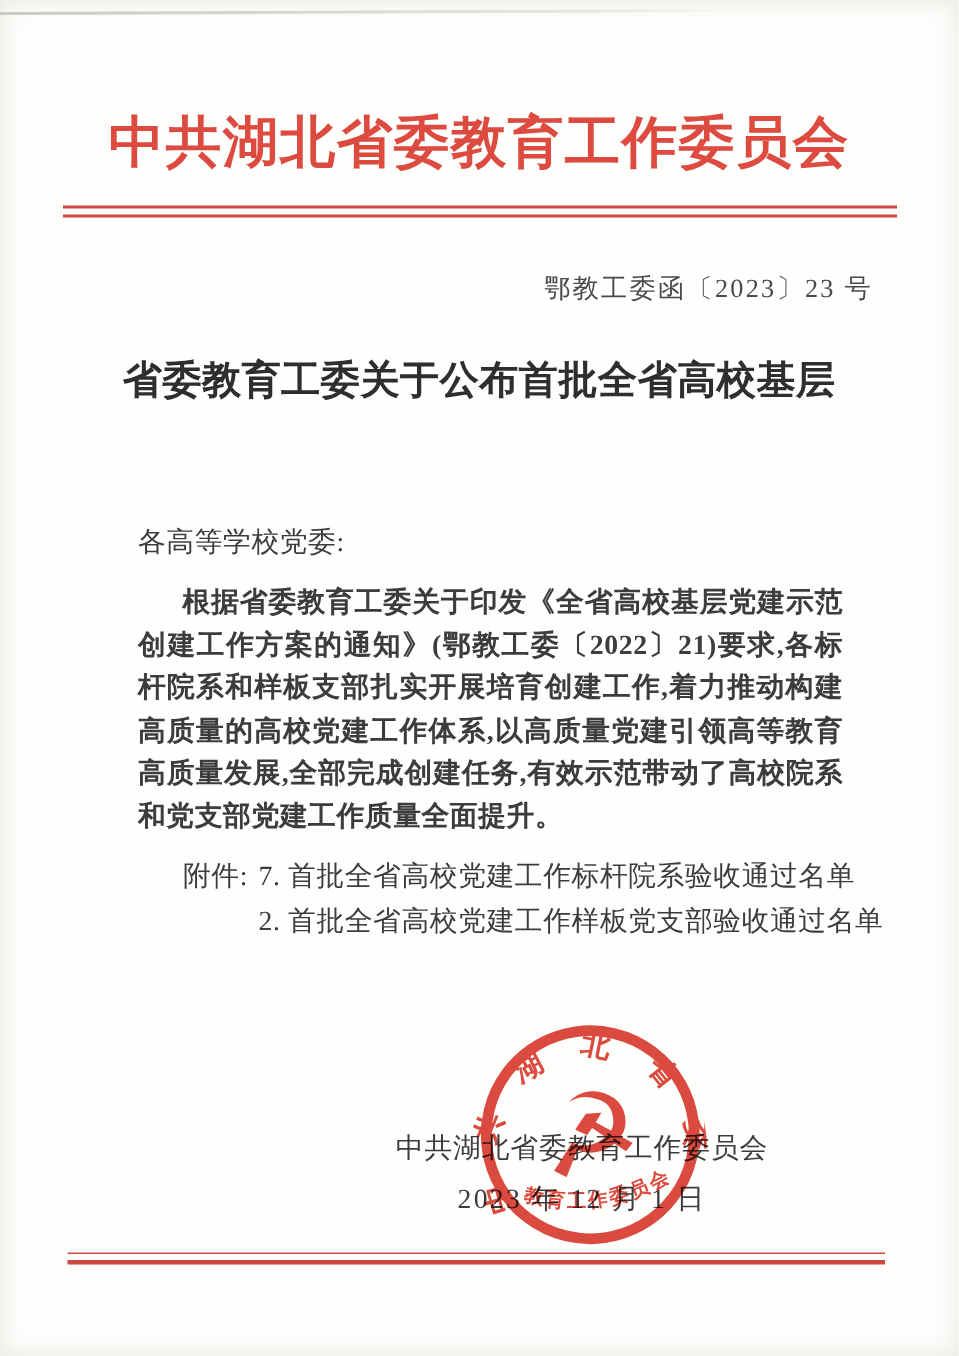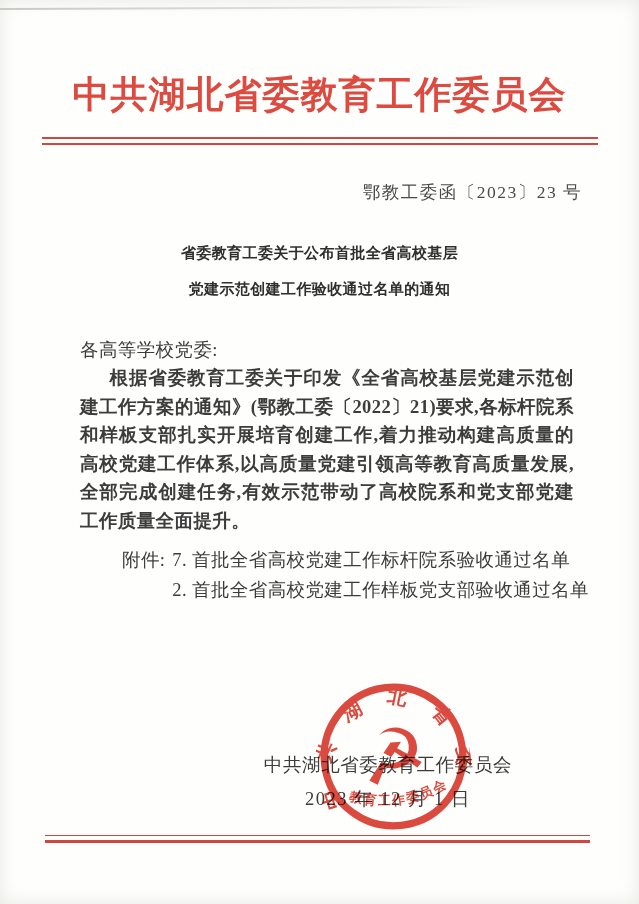--- a/index.html
+++ b/index.html
@@ -25,29 +25,29 @@
   .divider{position:absolute;height:4px;
     border-top:2px solid #d0473f;border-bottom:2.5px solid #d0473f;}
   .divider.top{top:137px;left:42px;width:556px;}
   .divider.bottom{top:835px;left:45px;width:545px;border-top-width:1.5px;border-bottom-width:3px;}
   .doc-number{
     position:absolute;top:180px;right:57px;
     font-size:17.5px;color:#4a4a48;letter-spacing:1.5px;white-space:nowrap;
   }
   .doc-title{
     position:absolute;top:236px;left:0;width:100%;text-align:center;
-    font-size:15px;font-weight:bold;color:#2e2e2e;
+    font-size:26px;font-weight:bold;color:#2e2e2e;
     line-height:35.5px;letter-spacing:.4px;
   }
   .body-block{
     position:absolute;top:336px;left:80px;width:494px;
     font-size:18.5px;line-height:28.45px;color:#3c3c3c;
     letter-spacing:.4px;text-align:justify;
   }
-  .body-block p{margin:0;}
+  .body-block p{margin:12px;}
   .body-block p.indent{text-indent:1.6em;font-weight:bold;}
   .attachments{margin-top:11px;margin-left:42px;display:flex;align-items:flex-start;}
   .attachments .label{flex:none;margin-right:7px;line-height:29.5px;}
   .attachment-items .att{line-height:29.5px;white-space:nowrap;}
   .signature{
     position:absolute;top:752px;left:208px;width:360px;text-align:center;
     font-size:18.5px;color:#3c3c3c;letter-spacing:.6px;
   }
   .signature .date{margin-top:9px;letter-spacing:1.5px;}
   .seal{
@@ -66,21 +66,20 @@
   <div class="scan-top"></div>
 
   <div class="masthead">中共湖北省委教育工作委员会</div>
 
   <div class="divider top"></div>
 
   <div class="doc-number">鄂教工委函〔2023〕23 号</div>
 
   <div class="doc-title">
     <div>省委教育工委关于公布首批全省高校基层</div>
-    <div>党建示范创建工作验收通过名单的通知</div>
   </div>
 
   <div class="body-block">
     <p>各高等学校党委:</p>
     <p class="indent">根据省委教育工委关于印发《全省高校基层党建示范创建工作方案的通知》(鄂教工委〔2022〕21)要求,各标杆院系和样板支部扎实开展培育创建工作,着力推动构建高质量的高校党建工作体系,以高质量党建引领高等教育高质量发展,全部完成创建任务,有效示范带动了高校院系和党支部党建工作质量全面提升。</p>
 
     <div class="attachments">
       <span class="label">附件:</span>
       <span class="attachment-items">
         <span class="att" style="display:block">7. 首批全省高校党建工作标杆院系验收通过名单</span>

